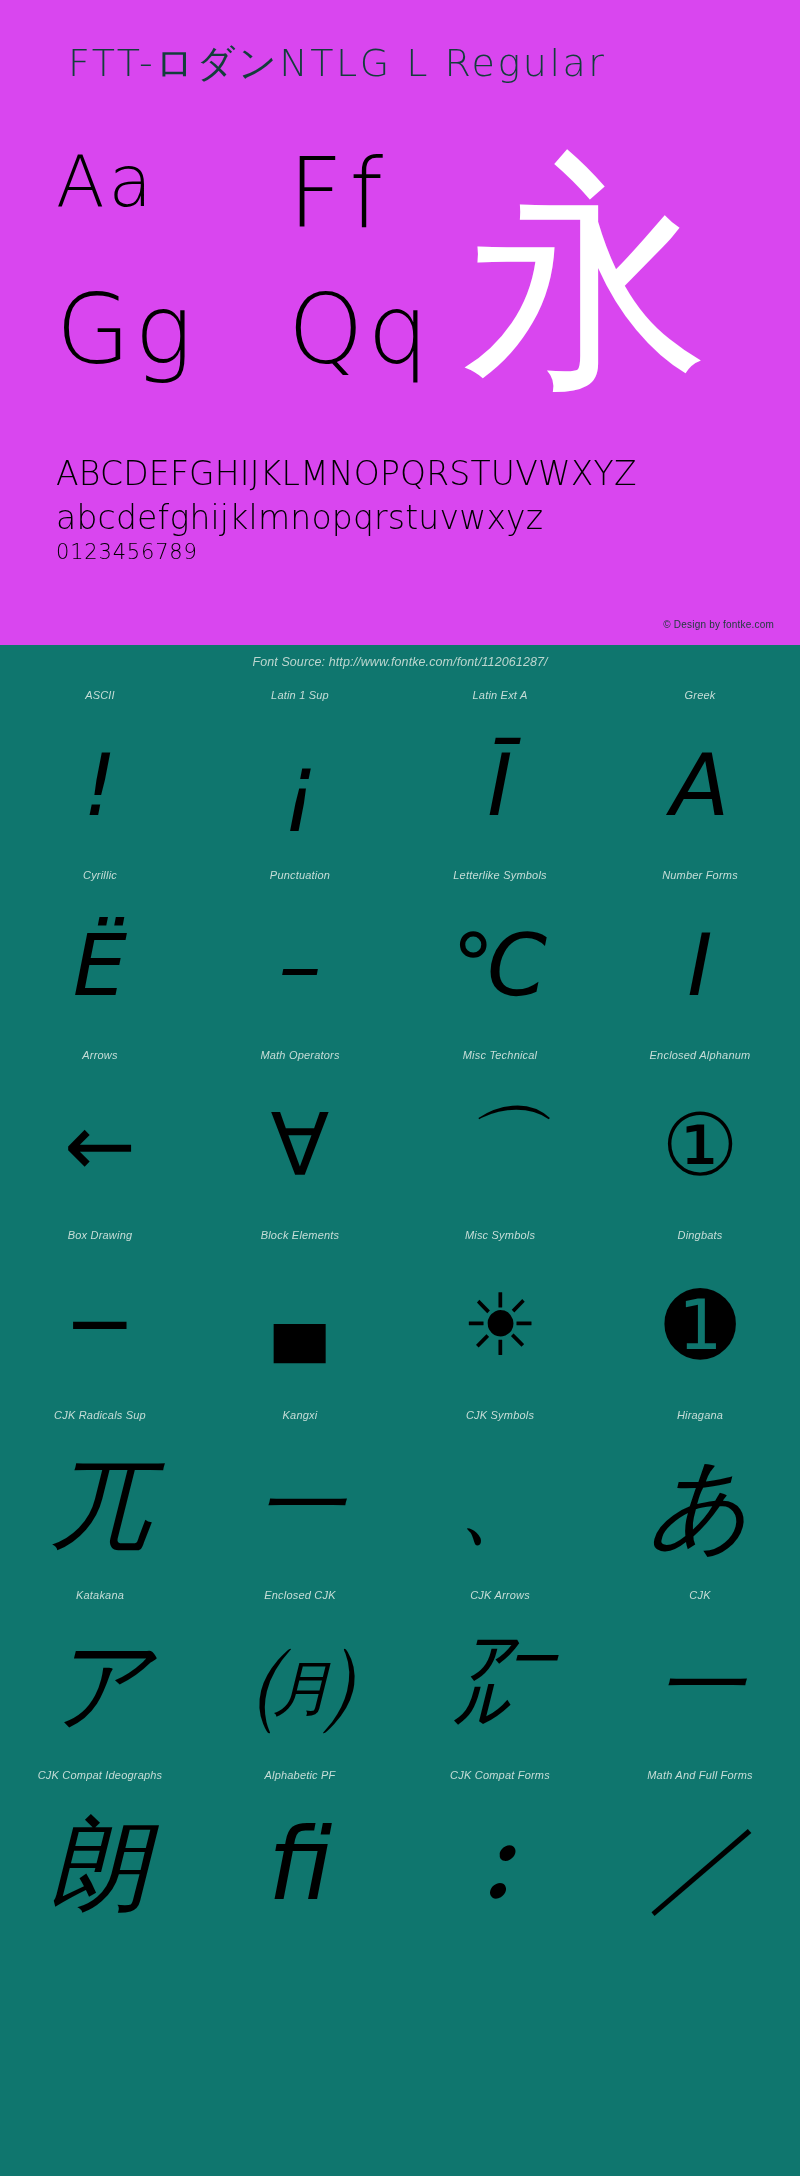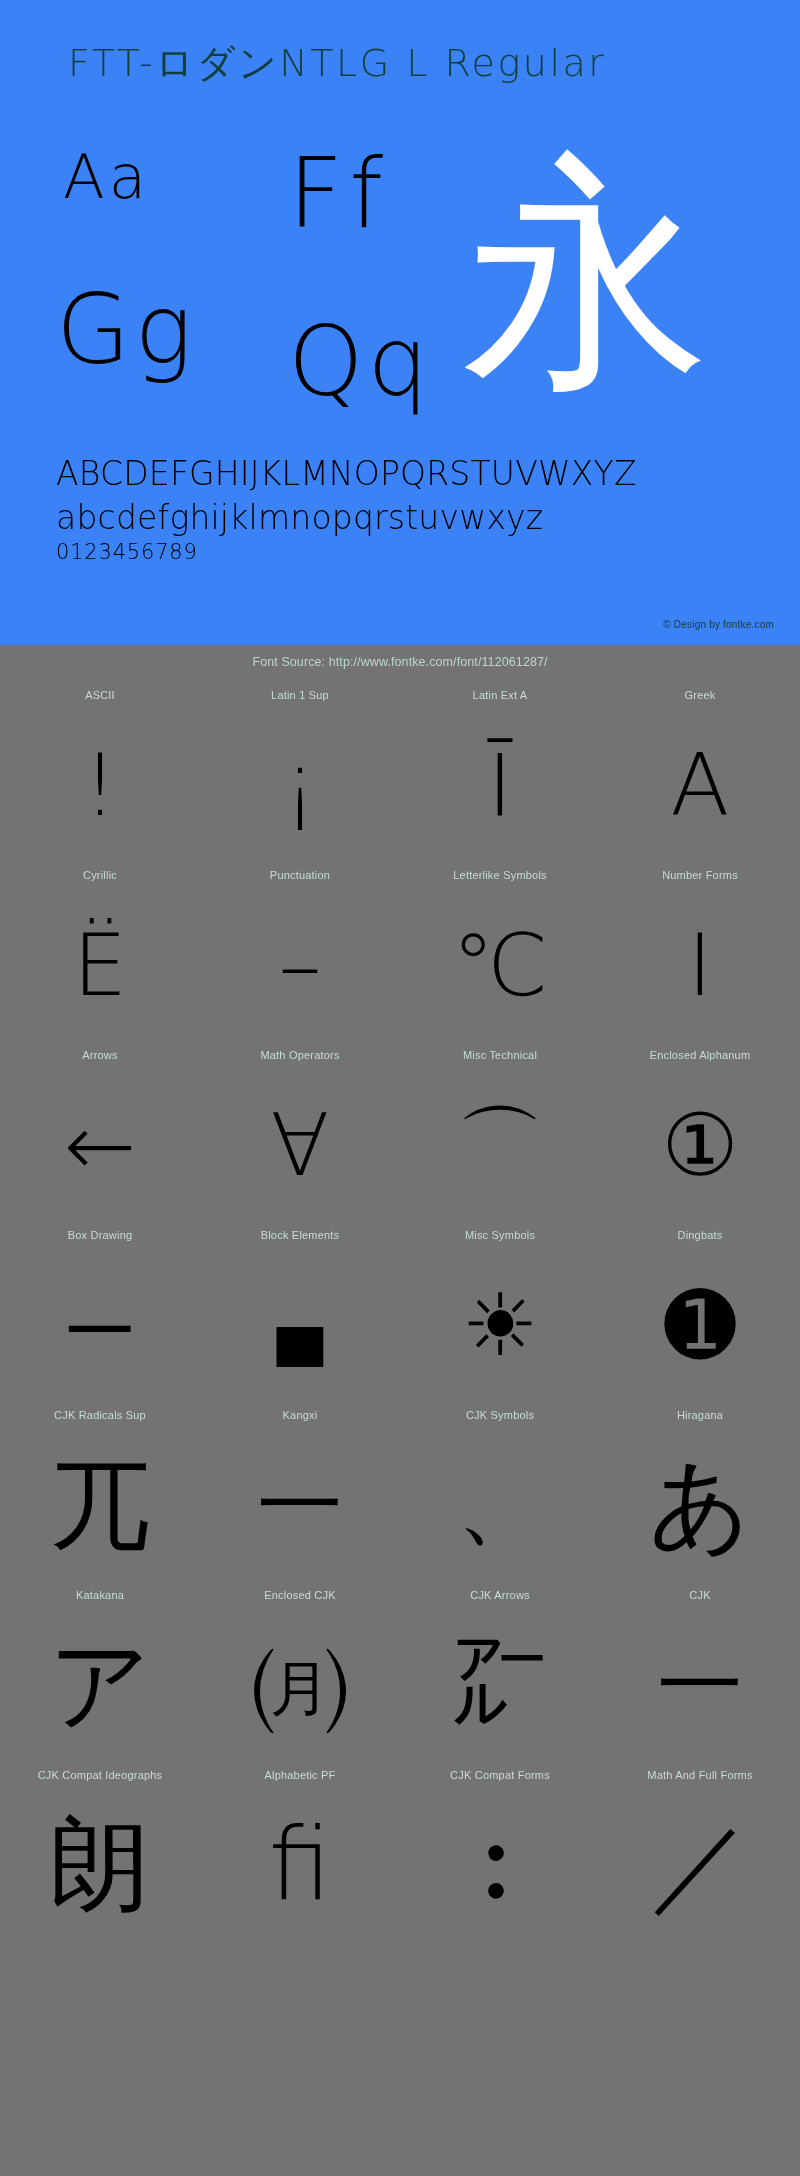--- a/index.html
+++ b/index.html
@@ -13,21 +13,21 @@
     font-family: "Liberation Sans", sans-serif;
   }
   .page {
     width: 800px;
     position: relative;
     overflow: hidden;
   }
 
   
   .top-panel {
-    background: #3b82f6;
+    background: #d946ef;
     width: 800px;
     height: 645px;
     position: relative;
     box-sizing: border-box;
   }
   .font-title {
     position: absolute;
     left: 68px;
     top: 44px;
     font-family: "DejaVu Sans", sans-serif;
@@ -47,24 +47,24 @@
     height: 310px;
   }
   .bs-cell {
     position: absolute;
     font-family: "DejaVu Sans", sans-serif;
     font-weight: 300;
     color: #000000;
     line-height: 1;
     white-space: nowrap;
   }
-  .bs-aa { left: 56px;  top: 6px;   font-size: 61px; letter-spacing: 4px; margin-left: 7px; }
+  .bs-aa { left: 56px;  top: 6px;   font-size: 71px; letter-spacing: 4px; }
   .bs-ff { left: 288px; top: 6px;   font-size: 96px; letter-spacing: 6px; }
   .bs-gg { left: 56px;  top: 142px; font-size: 96px; letter-spacing: 4px; }
-  .bs-qq { left: 288px; top: 142px; font-size: 96px; letter-spacing: 4px; margin-top: 32px; }
+  .bs-qq { left: 288px; top: 142px; font-size: 96px; letter-spacing: 4px; }
   .bs-kanji {
     left: 462px;
     top: 10px;
     font-size: 248px;
     color: #ffffff;
     font-family: "DejaVu Sans", sans-serif;
     font-weight: 300;
     line-height: 1;
   }
 
@@ -90,25 +90,26 @@
     right: 26px;
     bottom: 15px;
     font-family: "Liberation Sans", sans-serif;
     font-size: 10px;
     color: #1b3b36;
     letter-spacing: 0.2px;
   }
 
   
   .bottom-panel {
-    background: #737373;
+    background: #0f766e;
     width: 800px;
     height: 1531px;
     position: relative;
     box-sizing: border-box;
+    font-style: italic;
   }
   .font-source {
     position: absolute;
     top: 10px;
     left: 0;
     width: 800px;
     text-align: center;
     font-family: "Liberation Sans", sans-serif;
     font-size: 12.5px;
     color: #bcd6cf;

